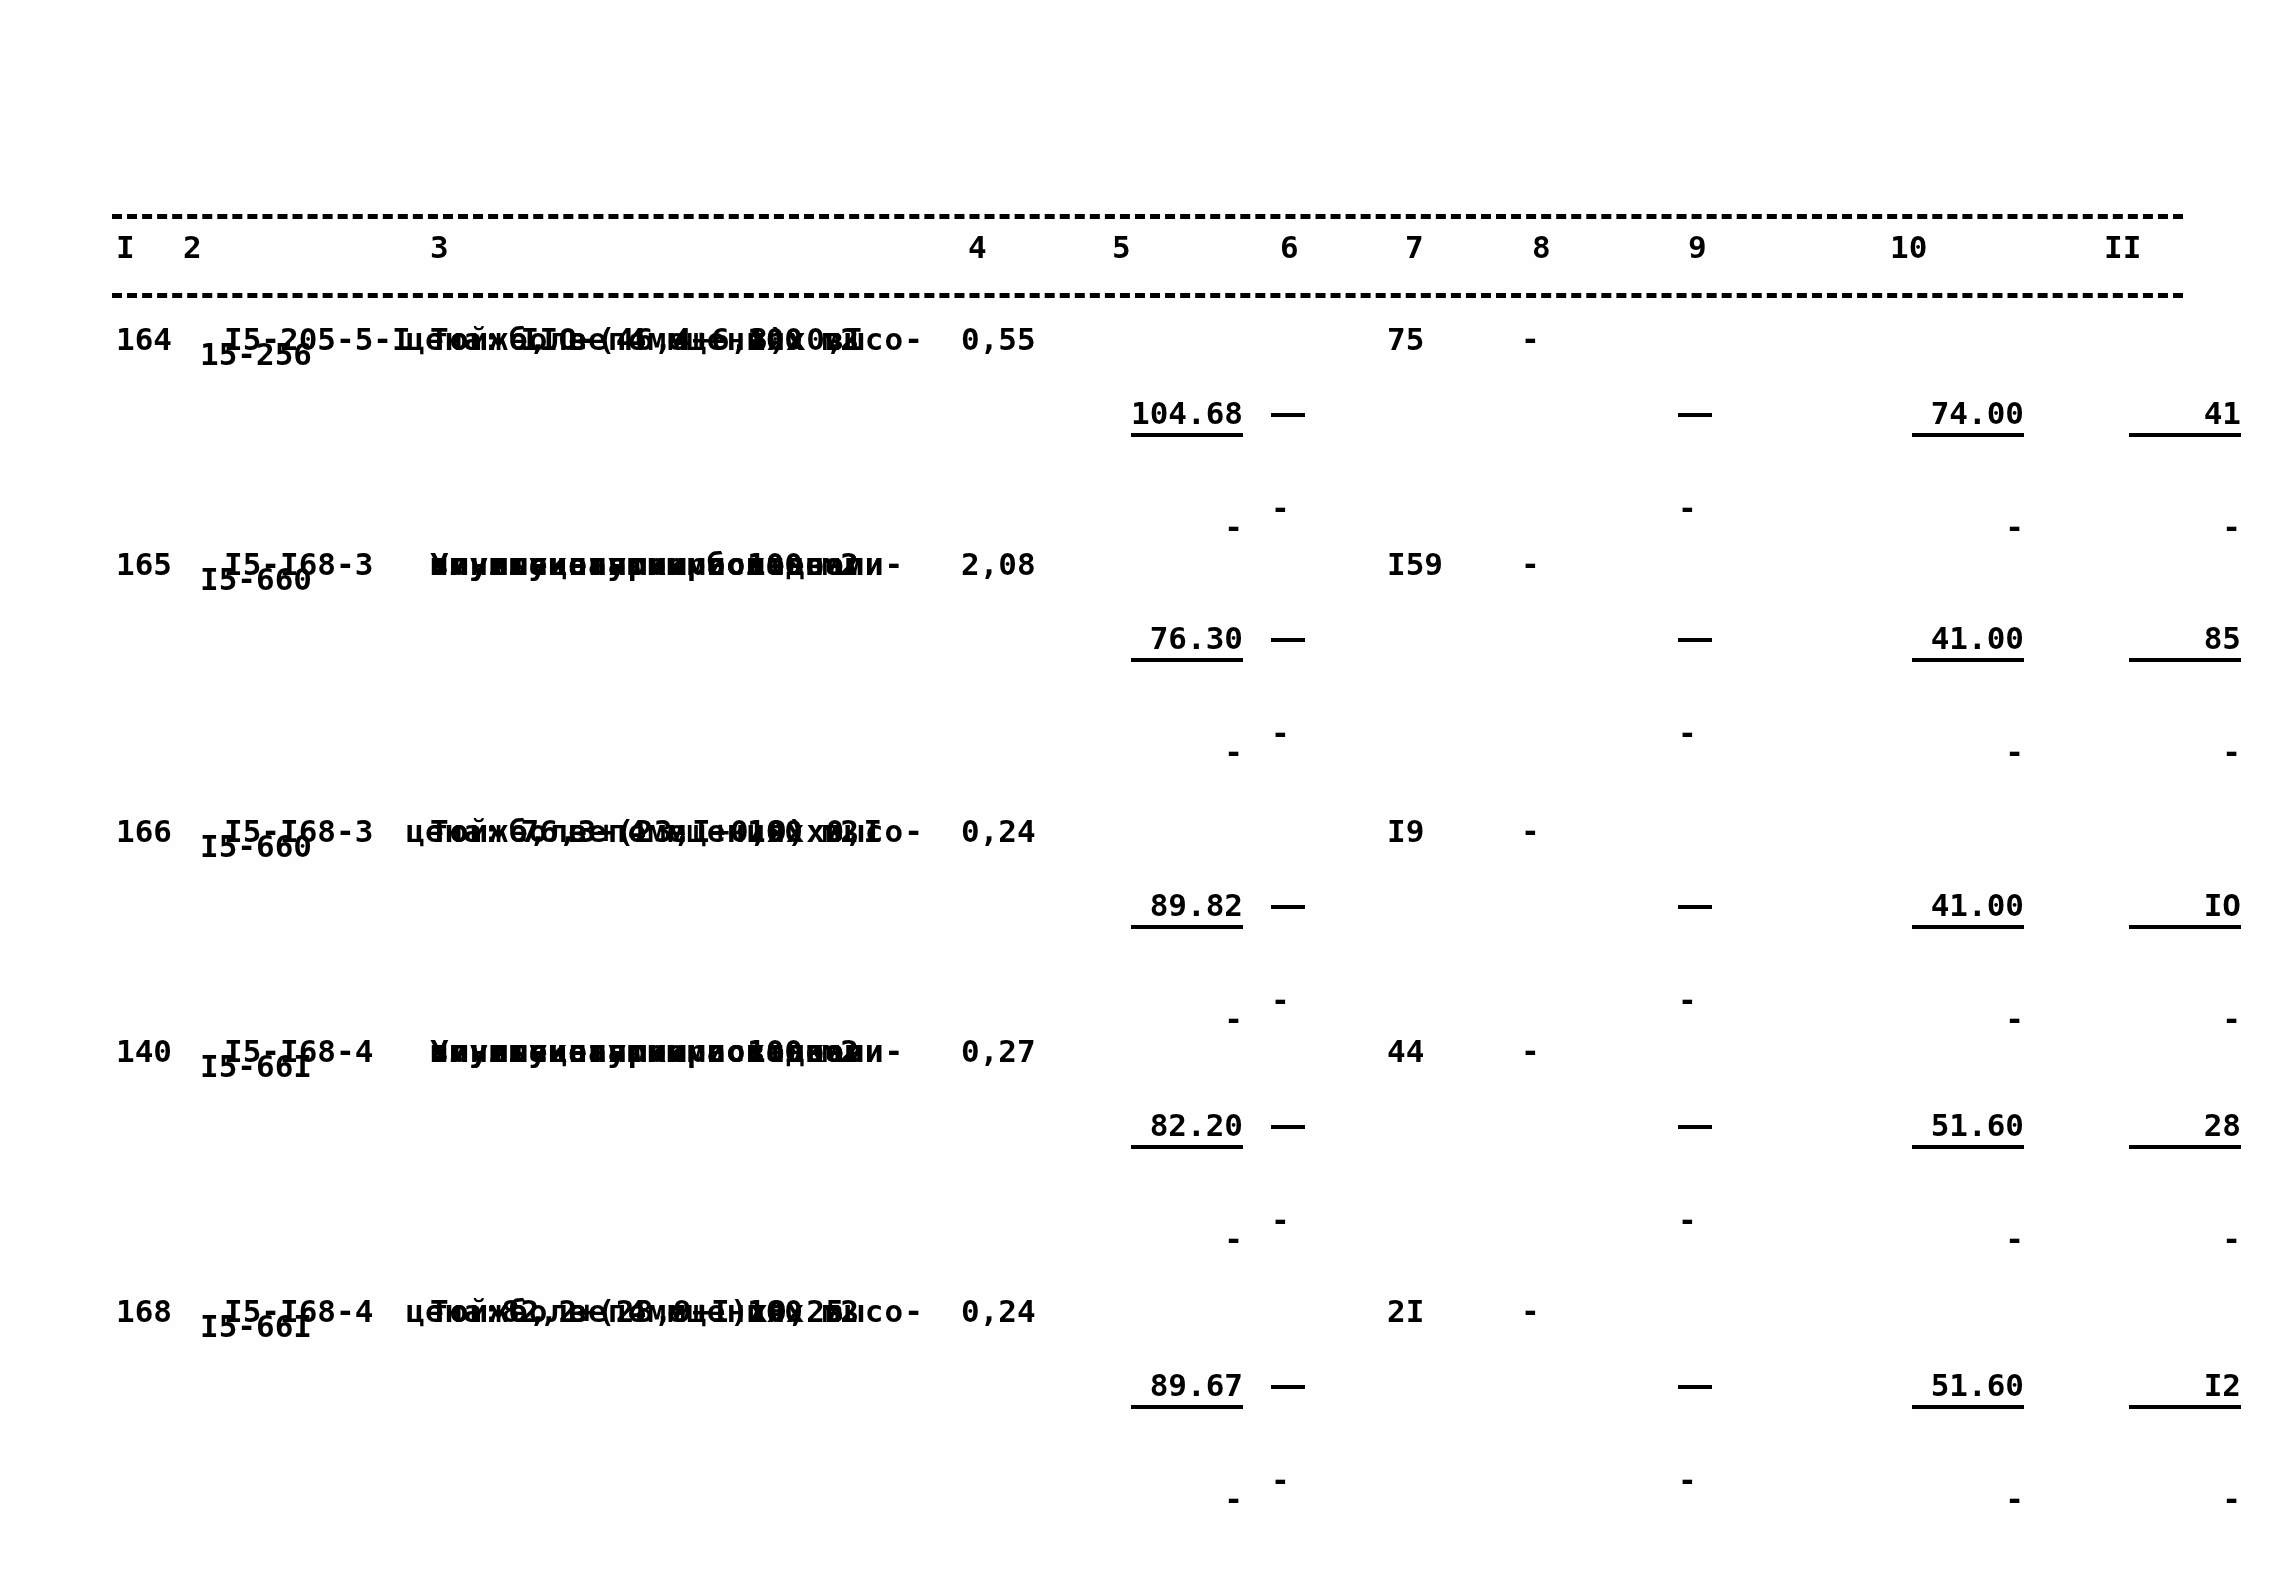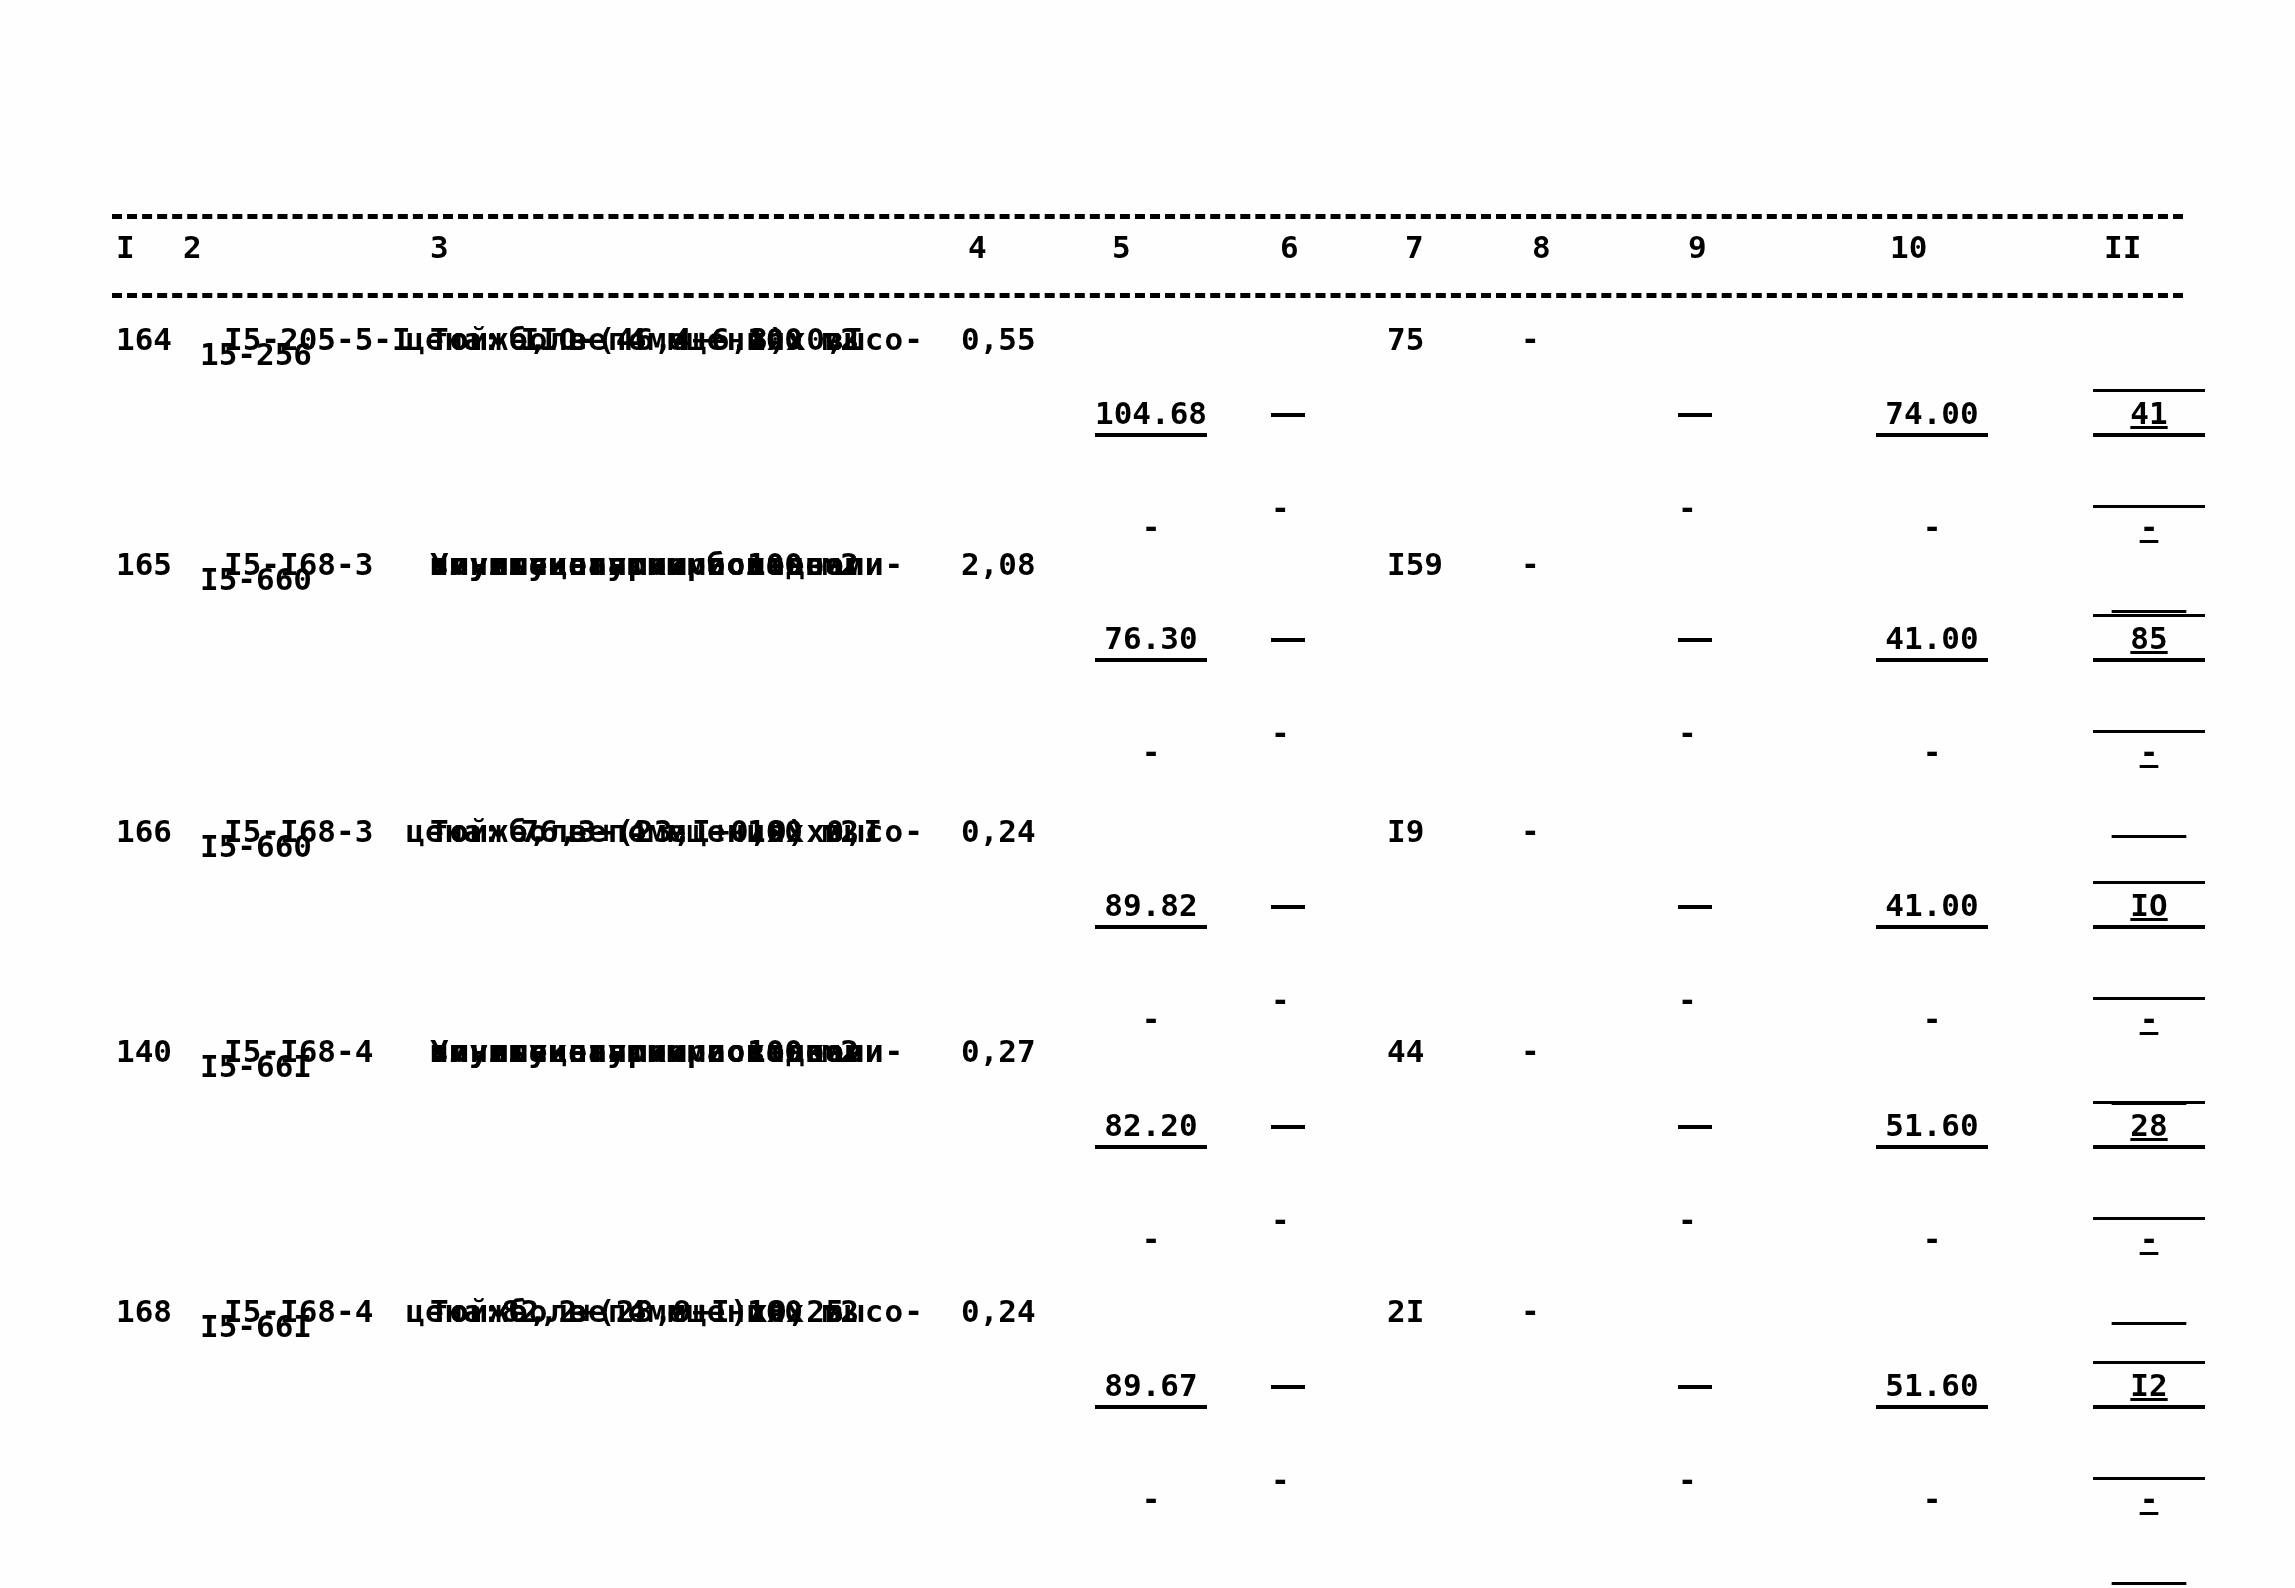--- a/index.html
+++ b/index.html
@@ -100,31 +100,32 @@
   .c-unit  { left: 747px; }
   .c-price { left: 406px; letter-spacing: 0.4px; text-align: center; }
 
   .c4  { left: 961px; }
   .c5  { left: 1095px; }
   .c6  { left: 1271px; }
   .c7  { left: 1387px; }
   .c8  { left: 1521px; }
   .c9  { left: 1678px; }
   .c10 { left: 1876px; }
-  .c11 { left: 2093px; text-decoration: underline; }
+  .c11 { left: 2093px; }
 
   
   .fracval {
     position: absolute;
     font-family: "DejaVu Sans Mono", monospace;
     font-weight: 700;
     font-size: 31px;
     line-height: 37px;
     white-space: pre;
-    text-align: center;
+    text-align: right;
+    margin-left: 36px;
   }
   .fracval .top {
     display: block;
     border-bottom: 4.5px solid #000;
     padding-bottom: 0.7px;
   }
   .fracval .bot {
     display: block;
     font-size: 31px;
     line-height: 30px;

